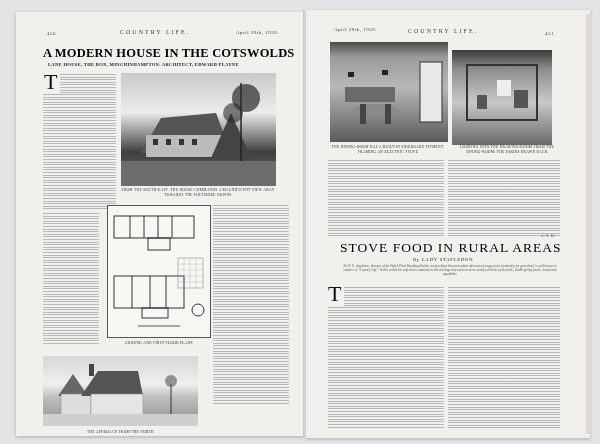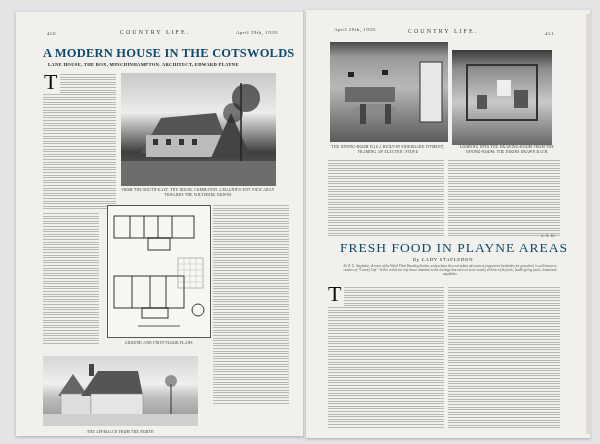--- a/index.html
+++ b/index.html
@@ -5,21 +5,21 @@
   * { box-sizing: border-box; margin: 0; padding: 0; }
   html, body { width: 600px; height: 444px; overflow: hidden; }
   body { background: #e4e4e6; position: relative; font-family: "Liberation Serif", serif; color: #222; }
   .page { position: absolute; background: #f1f0ec; box-shadow: 0 1px 3px rgba(0,0,0,0.25); }
   .page.left { left: 16px; top: 12px; width: 288px; height: 424px; }
   .page.right { left: 306px; top: 10px; width: 284px; height: 428px; }
   .spine { position: absolute; left: 303px; top: 10px; width: 4px; height: 428px; background: linear-gradient(90deg,#bfbfbf,#eee,#bfbfbf); }
   .edge { position: absolute; left: 586px; top: 14px; width: 6px; height: 420px; background: #dcdad3; }
   .hdr { position: absolute; font-size: 5px; color: #444; letter-spacing: 0.5px; }
   .hdr.title { font-size: 6px; letter-spacing: 2px; }
-  .headline { position: absolute; font-weight: bold; color: #0c4a6e; white-space: nowrap; }
+  .headline { position: absolute; font-weight: bold; color: #000000; white-space: nowrap; }
   .sub { position: absolute; font-size: 4.6px; font-weight: bold; letter-spacing: 0.3px; color: #222; white-space: nowrap; }
   .caption { position: absolute; font-size: 3.6px; letter-spacing: 0.3px; color: #333; text-align: center; line-height: 1.3; }
   .text { position: absolute; background: repeating-linear-gradient(180deg, #8a8a8a 0 1px, transparent 1px 2.6px); opacity: 0.55; }
   .photo { position: absolute; overflow: hidden; }
   .dropcap { position: absolute; font-size: 22px; line-height: 1; color: #111; }
   .plan { position: absolute; background: #f6f6f3; border: 1px solid #555; }
   .intro { position: absolute; font-size: 3.3px; font-style: italic; line-height: 1.25; color: #555; text-align: center; }
 </style>
 </head>
 <body>
@@ -128,20 +128,20 @@
     <rect x="25" y="45" width="10" height="14" fill="#555"></rect>
     <rect x="62" y="40" width="14" height="18" fill="#555"></rect>
   </svg>
 </div>
 <div class="caption" style="left:452px;top:145px;width:110px;">LOOKING INTO THE DRAWING-ROOM FROM THE DINING-ROOM: THE DOORS DRAWN BACK</div>
 
 <div class="text" style="left:328px;top:160px;width:116px;height:78px;"></div>
 <div class="text" style="left:448px;top:160px;width:112px;height:76px;"></div>
 <div class="caption" style="left:536px;top:234px;width:24px;">A. S. O.</div>
 
-<div class="headline" style="left:340px;top:240px;font-size:13.5px;font-weight:normal;letter-spacing:1px;">FRESH FOOD IN PLAYNE AREAS</div>
+<div class="headline" style="left:340px;top:240px;font-size:13.5px;font-weight:normal;letter-spacing:1px;">STOVE FOOD IN RURAL AREAS</div>
 <div class="sub" style="left:413px;top:257px;font-weight:normal;letter-spacing:0.8px;">By LADY STAPLEDON</div>
 <div class="intro" style="left:340px;top:264px;width:220px;">Sir R. G. Stapledon, director of the Welsh Plant Breeding Station, and perhaps the most ardent advocate of progressive husbandry for grassland, is well known to readers of “Country Life.” In this article his wife draws attention to the shortage that exists in most country districts of the fresh, health-giving foods—bread and vegetables.</div>
 
 <div class="dropcap" style="left:328px;top:283px;">T</div>
 <div class="text" style="left:344px;top:287px;width:100px;height:20px;"></div>
 <div class="text" style="left:328px;top:307px;width:116px;height:122px;"></div>
 <div class="text" style="left:448px;top:287px;width:112px;height:142px;"></div>
 
 </body></html>

